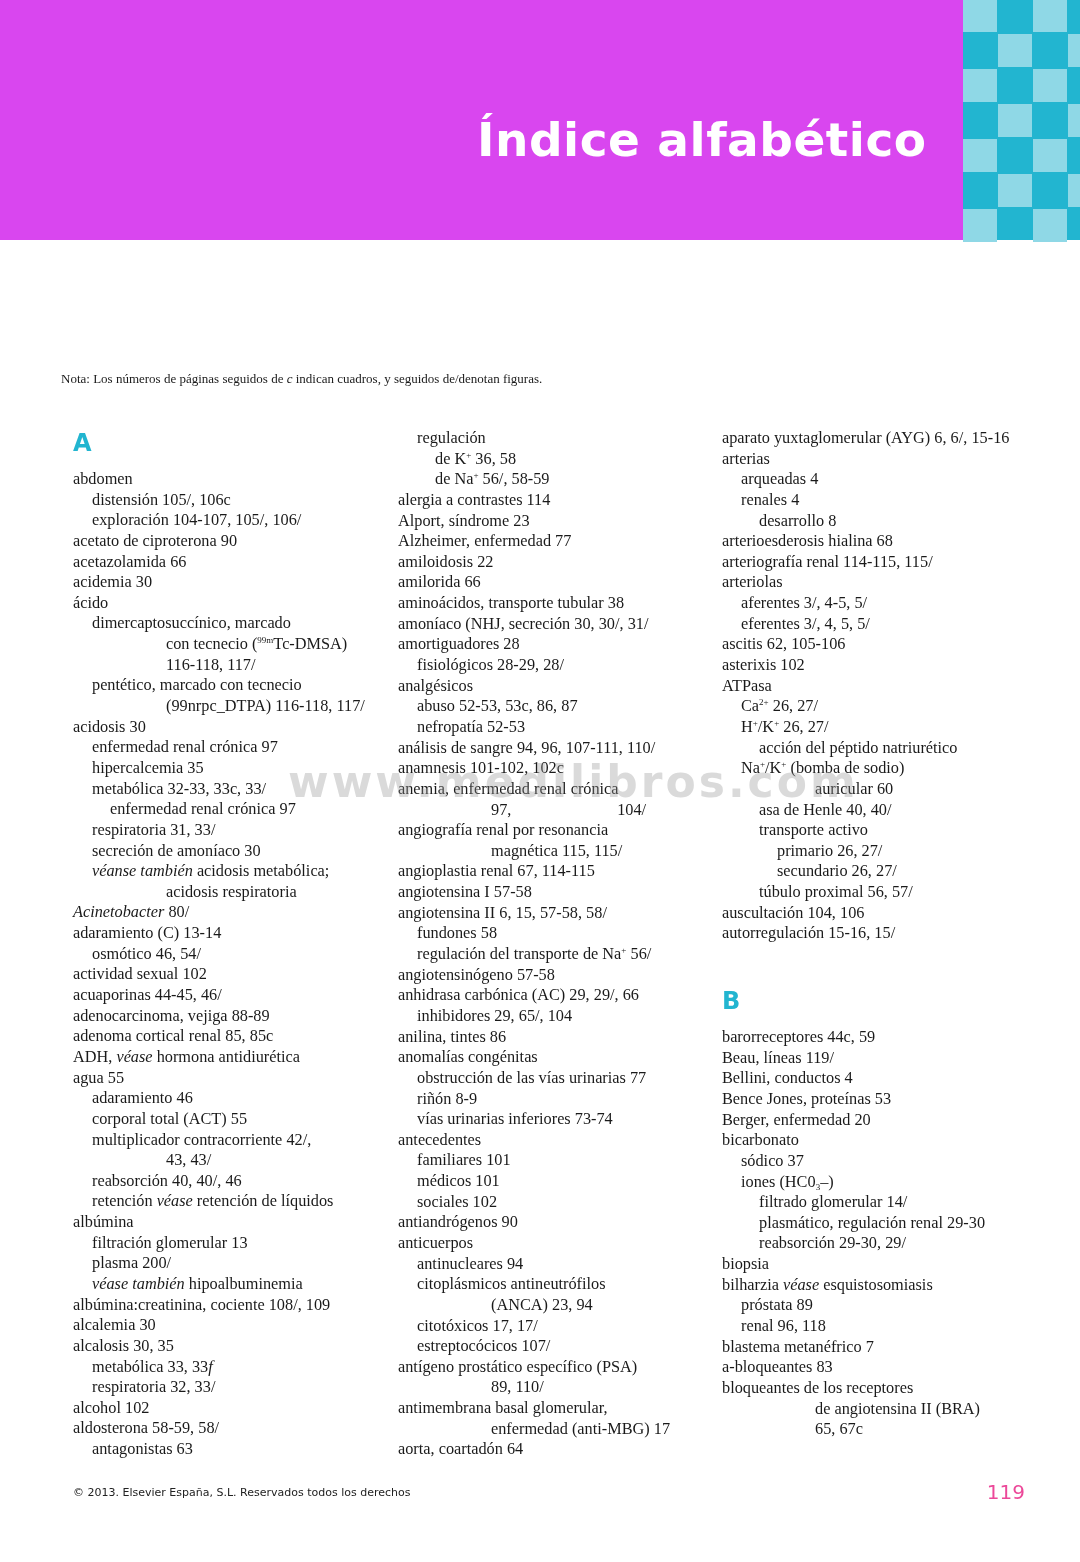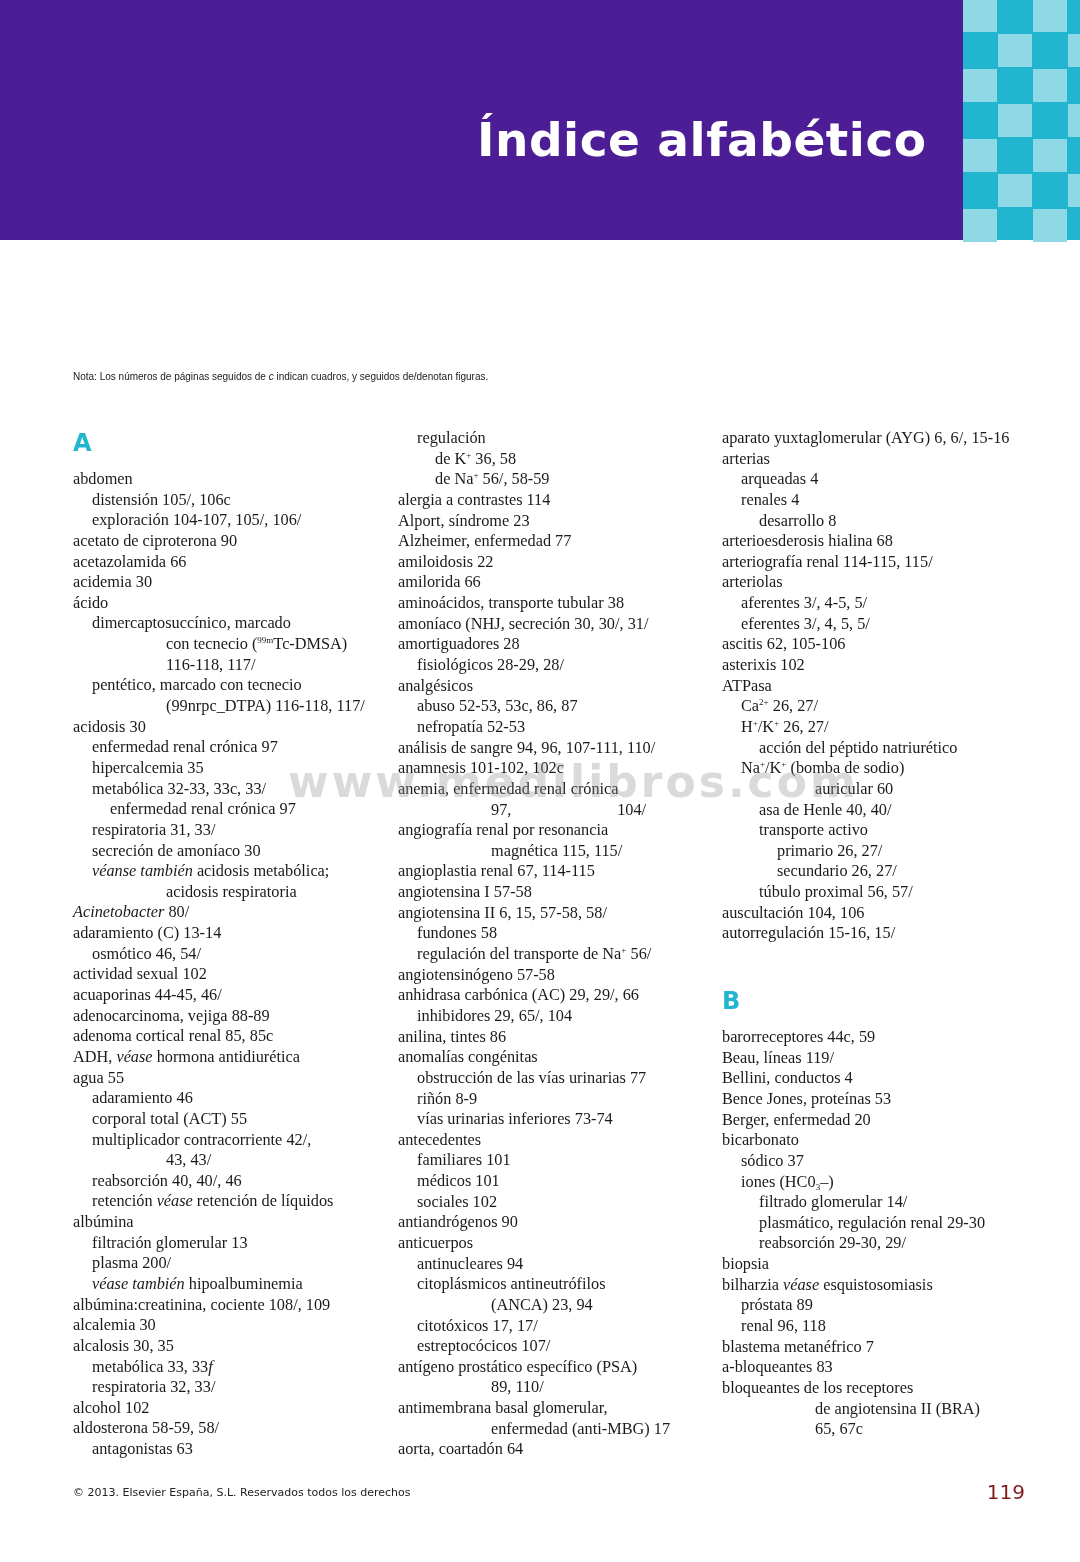--- a/index.html
+++ b/index.html
@@ -3,32 +3,32 @@
 <meta charset="utf-8">
 <style>
   html, body { margin: 0; padding: 0; }
   body {
     width: 1080px; height: 1562px; position: relative; overflow: hidden;
     background: #ffffff; color: #1a1a1a;
     font-family: "DejaVu Serif", "Liberation Serif", serif;
   }
   .header {
     position: absolute; left: 0; top: 0; width: 1080px; height: 240px;
-    background: #4c1d95;
+    background: #d946ef;
   }
   .title {
     position: absolute; left: 477px; top: 112px;
     font-family: "DejaVu Sans", "Liberation Sans", sans-serif;
     font-weight: bold; font-size: 47px; color: #ffffff; letter-spacing: 0.5px;
   }
   .checker { position: absolute; left: 963px; top: 0; width: 117px; height: 240px; }
   .cell { position: absolute; width: 34px; height: 33px; background: #8fd8e6; }
   .note {
-    position: absolute; left: 73px; top: 371px; font-size: 10px;
-    font-family: Liberation Sans, sans-serif;
+    position: absolute; left: 61px; top: 371px; font-size: 13px;
+    font-family: Liberation Serif, serif;
   }
   .col { position: absolute; top: 428px; font-family: "Liberation Serif", serif; font-size: 16.3px; line-height: 20.65px; }
   .col1 { left: 73px; width: 315px; }
   .col2 { left: 398px; width: 315px; }
   .col3 { left: 722px; width: 340px; }
   .line { white-space: nowrap; height: 20.65px; }
   .l0 { padding-left: 0; }
   .l1 { padding-left: 19px; }
   .l2 { padding-left: 37px; }
   .l3 { padding-left: 55px; }
@@ -41,21 +41,21 @@
   .watermark {
     position: absolute; left: 288px; top: 756px; font-family: "DejaVu Sans", "Liberation Sans", sans-serif;
     font-weight: bold; font-size: 44px; color: rgba(150,150,150,0.35); letter-spacing: 3px; pointer-events: none;
   }
   .footer {
     position: absolute; left: 73px; top: 1486px; font-family: "DejaVu Sans", "Liberation Sans", sans-serif;
     font-size: 11px; color: #222;
   }
   .pageno {
     position: absolute; right: 55px; top: 1480px; font-family: "DejaVu Sans", "Liberation Sans", sans-serif;
-    font-size: 20px; color: #7f1d1d; margin-left: 16px;
+    font-size: 20px; color: #ec4899; margin-left: 16px;
   }
   i { font-style: italic; }
   sup { font-size: 9px; vertical-align: 6px; line-height: 0; }
   sub { font-size: 9px; vertical-align: -3px; line-height: 0; }
 </style>
 </head>
 <body>
 
 <div class="header">
   <div class="checker" id="checker" style="background: rgb(34, 181, 208);">

